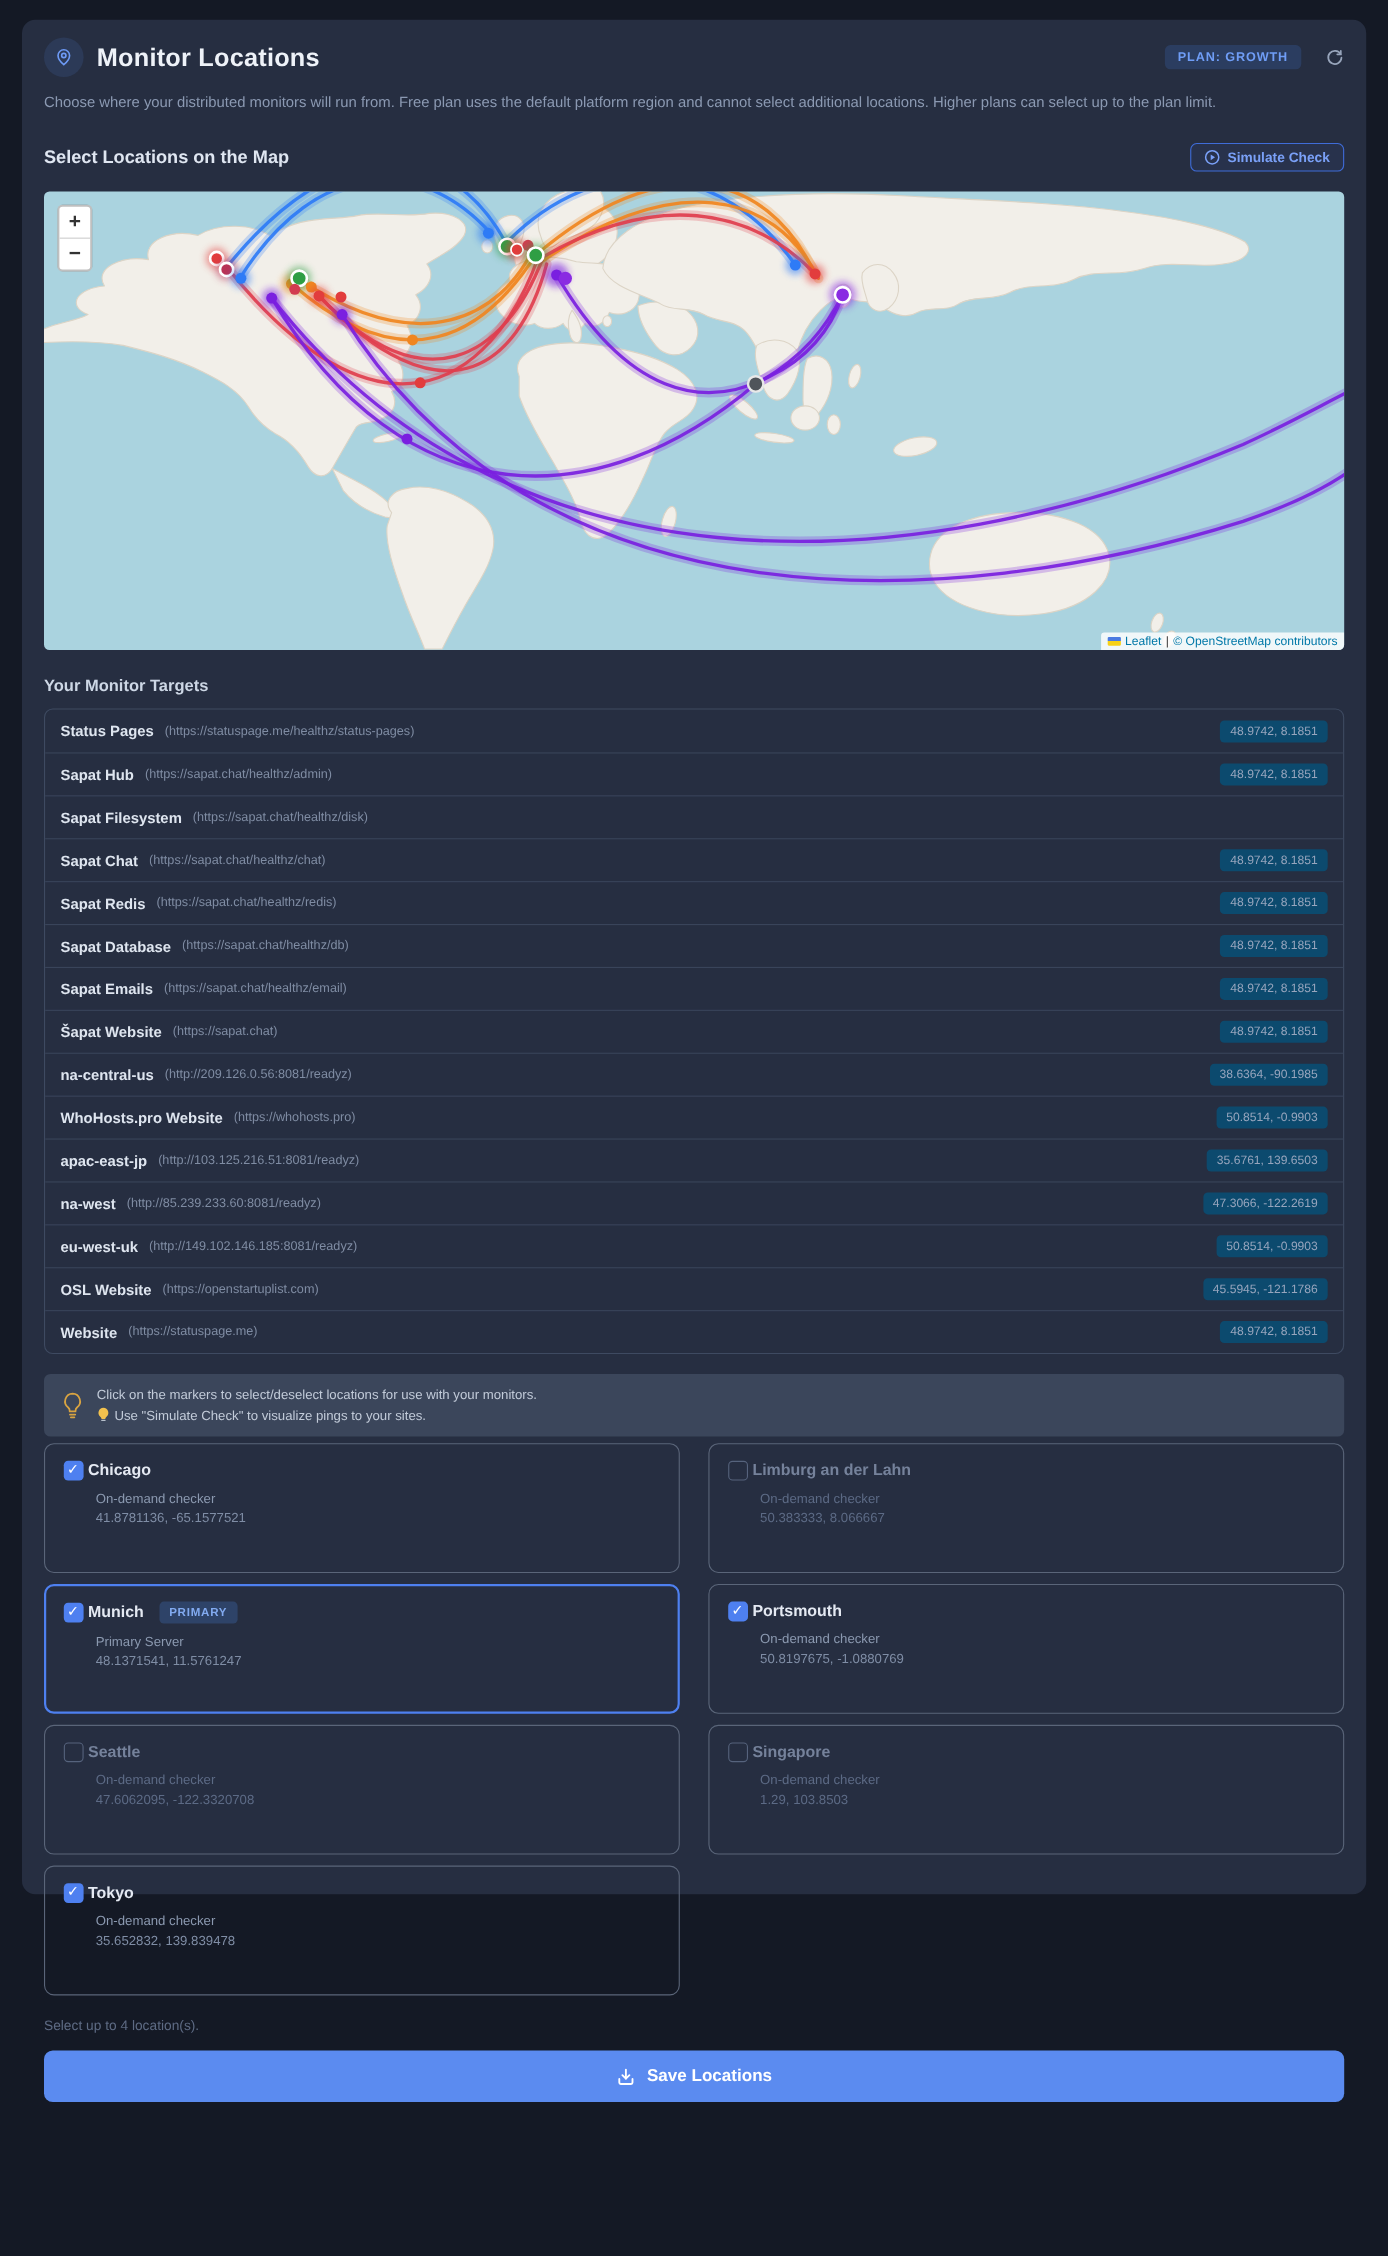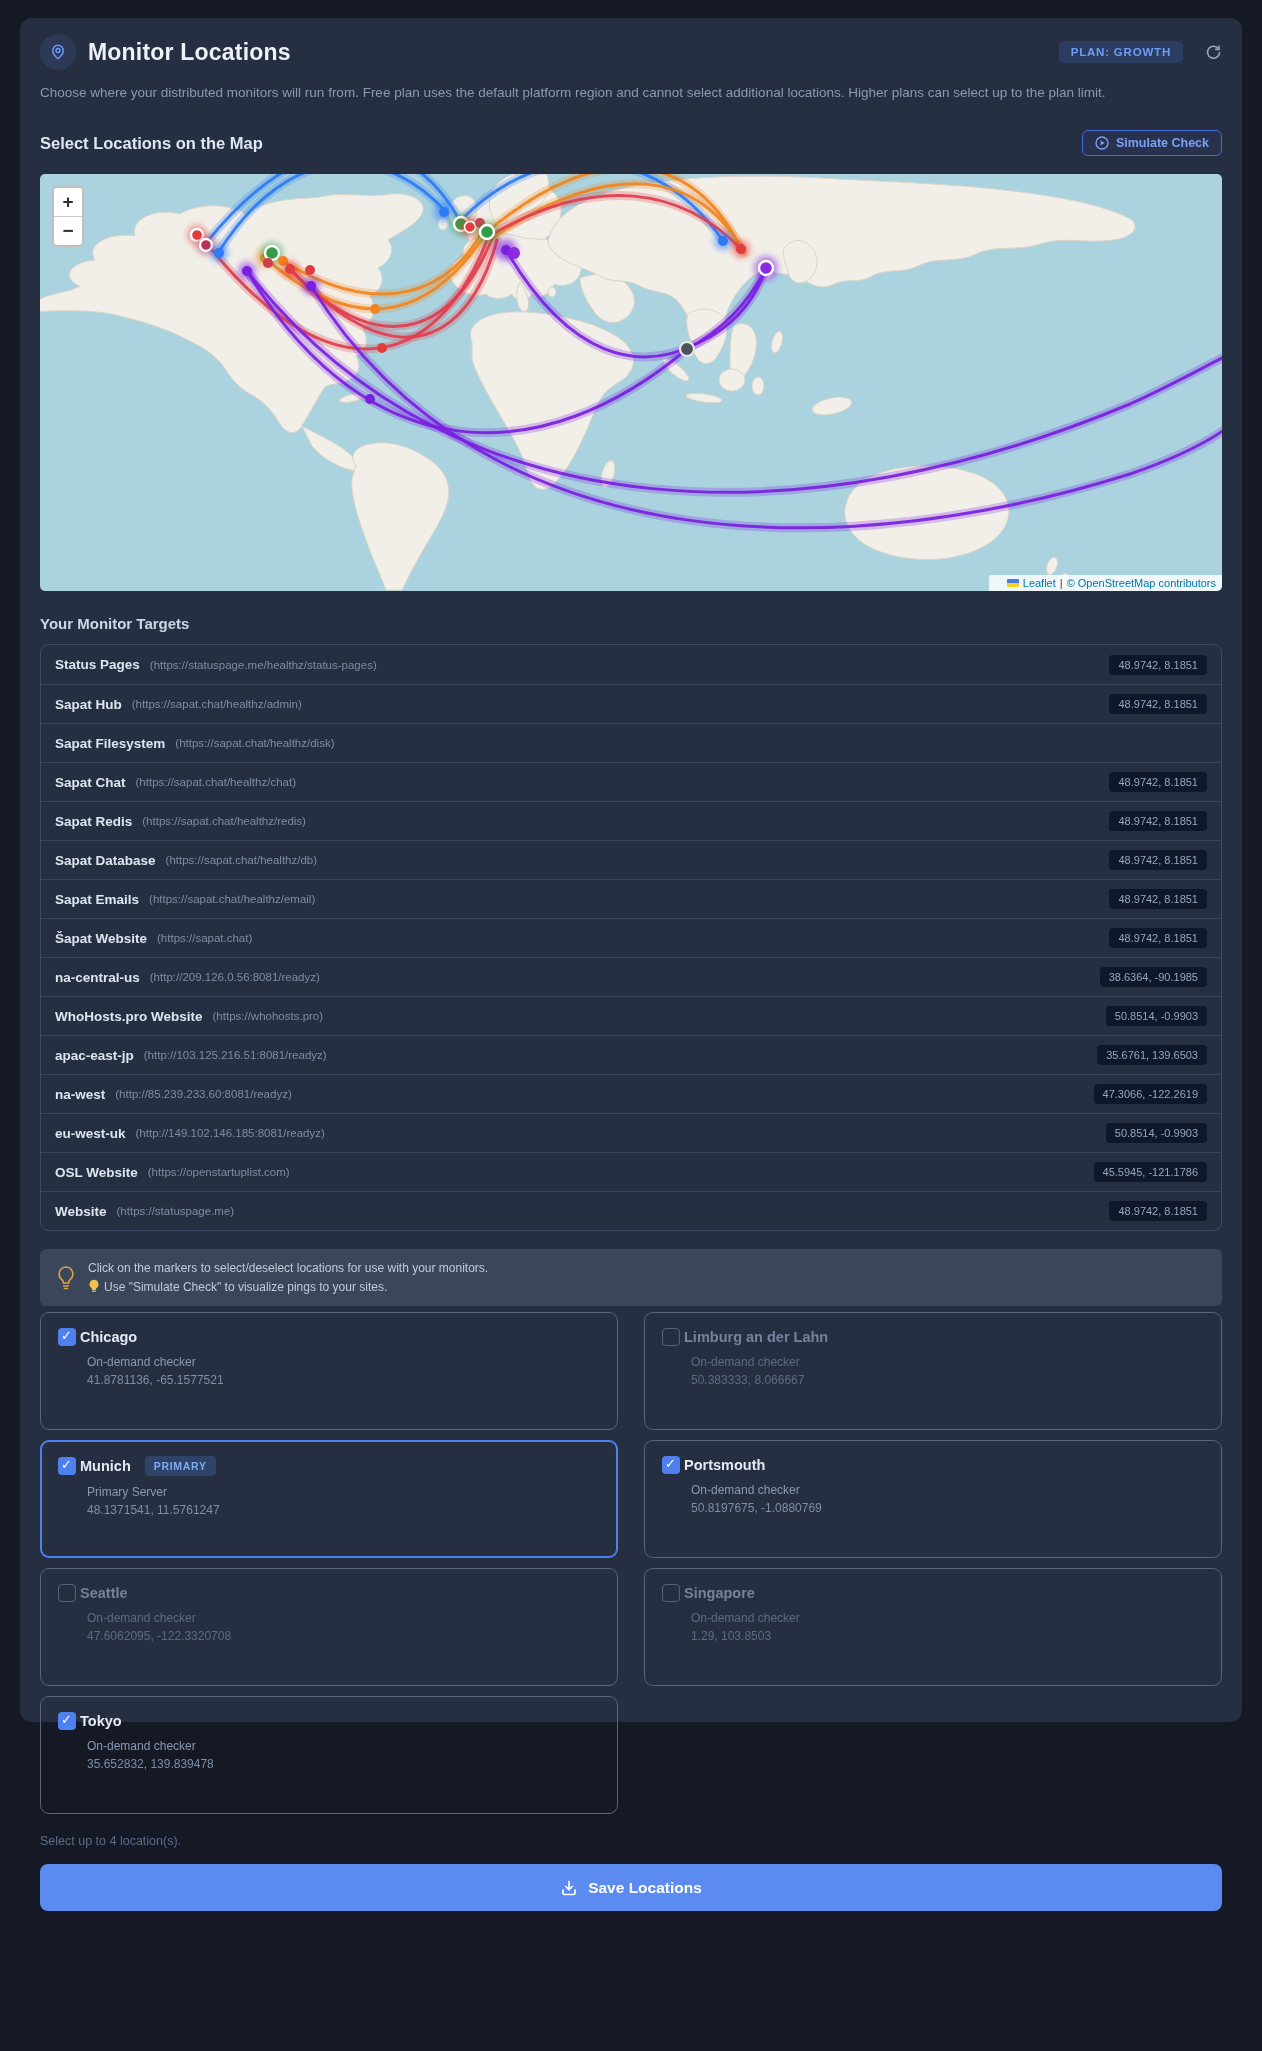--- a/index.html
+++ b/index.html
@@ -24,32 +24,32 @@
   .land{fill:#f2efe9;stroke:#dcd4c6;stroke-width:1;stroke-linejoin:round;}
   .glow-layer use{fill:none;stroke-width:9;opacity:.25;stroke-linecap:round;}
   .line-layer use{fill:none;stroke-width:3;opacity:.92;stroke-linecap:round;}
   .c-blue{stroke:#2e7bf6}.c-orange{stroke:#f0861f}.c-red{stroke:#e03e4e}.c-purple{stroke:#7a1fe0}
   .mk{cursor:pointer;}
   .zoomctl{position:absolute;top:12px;left:12px;width:28px;background:#fff;border:2px solid rgba(0,0,0,.25);
     border-radius:5px;overflow:hidden;z-index:5;}
   .zbtn{height:28px;display:flex;align-items:center;justify-content:center;font-size:19px;font-weight:700;color:#333;cursor:pointer;}
   .zbtn + .zbtn{border-top:1px solid #ccc;}
   .attrib{position:absolute;right:0;bottom:0;background:rgba(255,255,255,.82);color:#333;font-size:11px;
-    padding:2px 6px 2px 18px;display:flex;align-items:center;gap:4px;z-index:5;border-top-left-radius:3px;}
+    padding:2px 6px 2px 6px;display:flex;align-items:center;gap:4px;z-index:5;border-top-left-radius:3px;}
   .attrib .lflt{color:#0078a8;cursor:pointer;}
   .attrib .osm{color:#0078a8;cursor:pointer;}
   .flag{width:12px;height:8px;display:inline-block;background:linear-gradient(#4c7be1 50%,#f7d117 50%);border-radius:1px;}
   
   .tgt-h{font-size:15px;font-weight:700;color:#cdd7e5;margin-top:24px;margin-bottom:12px;}
   .tlist{border:1px solid #3e4a61;border-radius:8px;overflow:hidden;}
   .trow{display:flex;align-items:center;height:39px;padding:0 14px;box-sizing:border-box;}
   .trow + .trow{border-top:1px solid #39445a;}
   .tname{font-size:13.5px;font-weight:700;color:#dee5ef;margin-right:10px;white-space:nowrap;}
   .turl{font-size:11.5px;color:#7f8ca3;flex:1;white-space:nowrap;overflow:hidden;}
-  .tcoord{font-size:11px;color:#97a5bd;background:#0f172a;border-radius:4px;padding:4px 9px;white-space:nowrap;}
+  .tcoord{font-size:11px;color:#97a5bd;background:#0c4a6e;border-radius:4px;padding:4px 9px;white-space:nowrap;}
   
   .tip{margin-top:18px;background:#3b465b;border-radius:6px;padding:10px 16px;display:flex;align-items:center;gap:12px;}
   .tip-lines{font-size:12px;color:#c2cbd9;line-height:1.55;}
   .bulb-emoji{display:inline-block;vertical-align:-2px;margin-right:4px;}
   
   .teal-badge{font-size:11px;font-weight:700;letter-spacing:.6px;color:#2dd4bf;background:rgba(45,212,191,.08);
     border:1px solid rgba(45,212,191,.35);padding:5px 10px;border-radius:3px;}
   .grid{display:grid;grid-template-columns:1fr 1fr;column-gap:26px;row-gap:10px;margin-top:6px;}
   .card{border:1px solid #5a6579;border-radius:9px;min-height:118px;box-sizing:border-box;padding:15px 17px;cursor:pointer;}
   .card.primary{border:2px solid #4e80f0;padding:14px 16px;}

